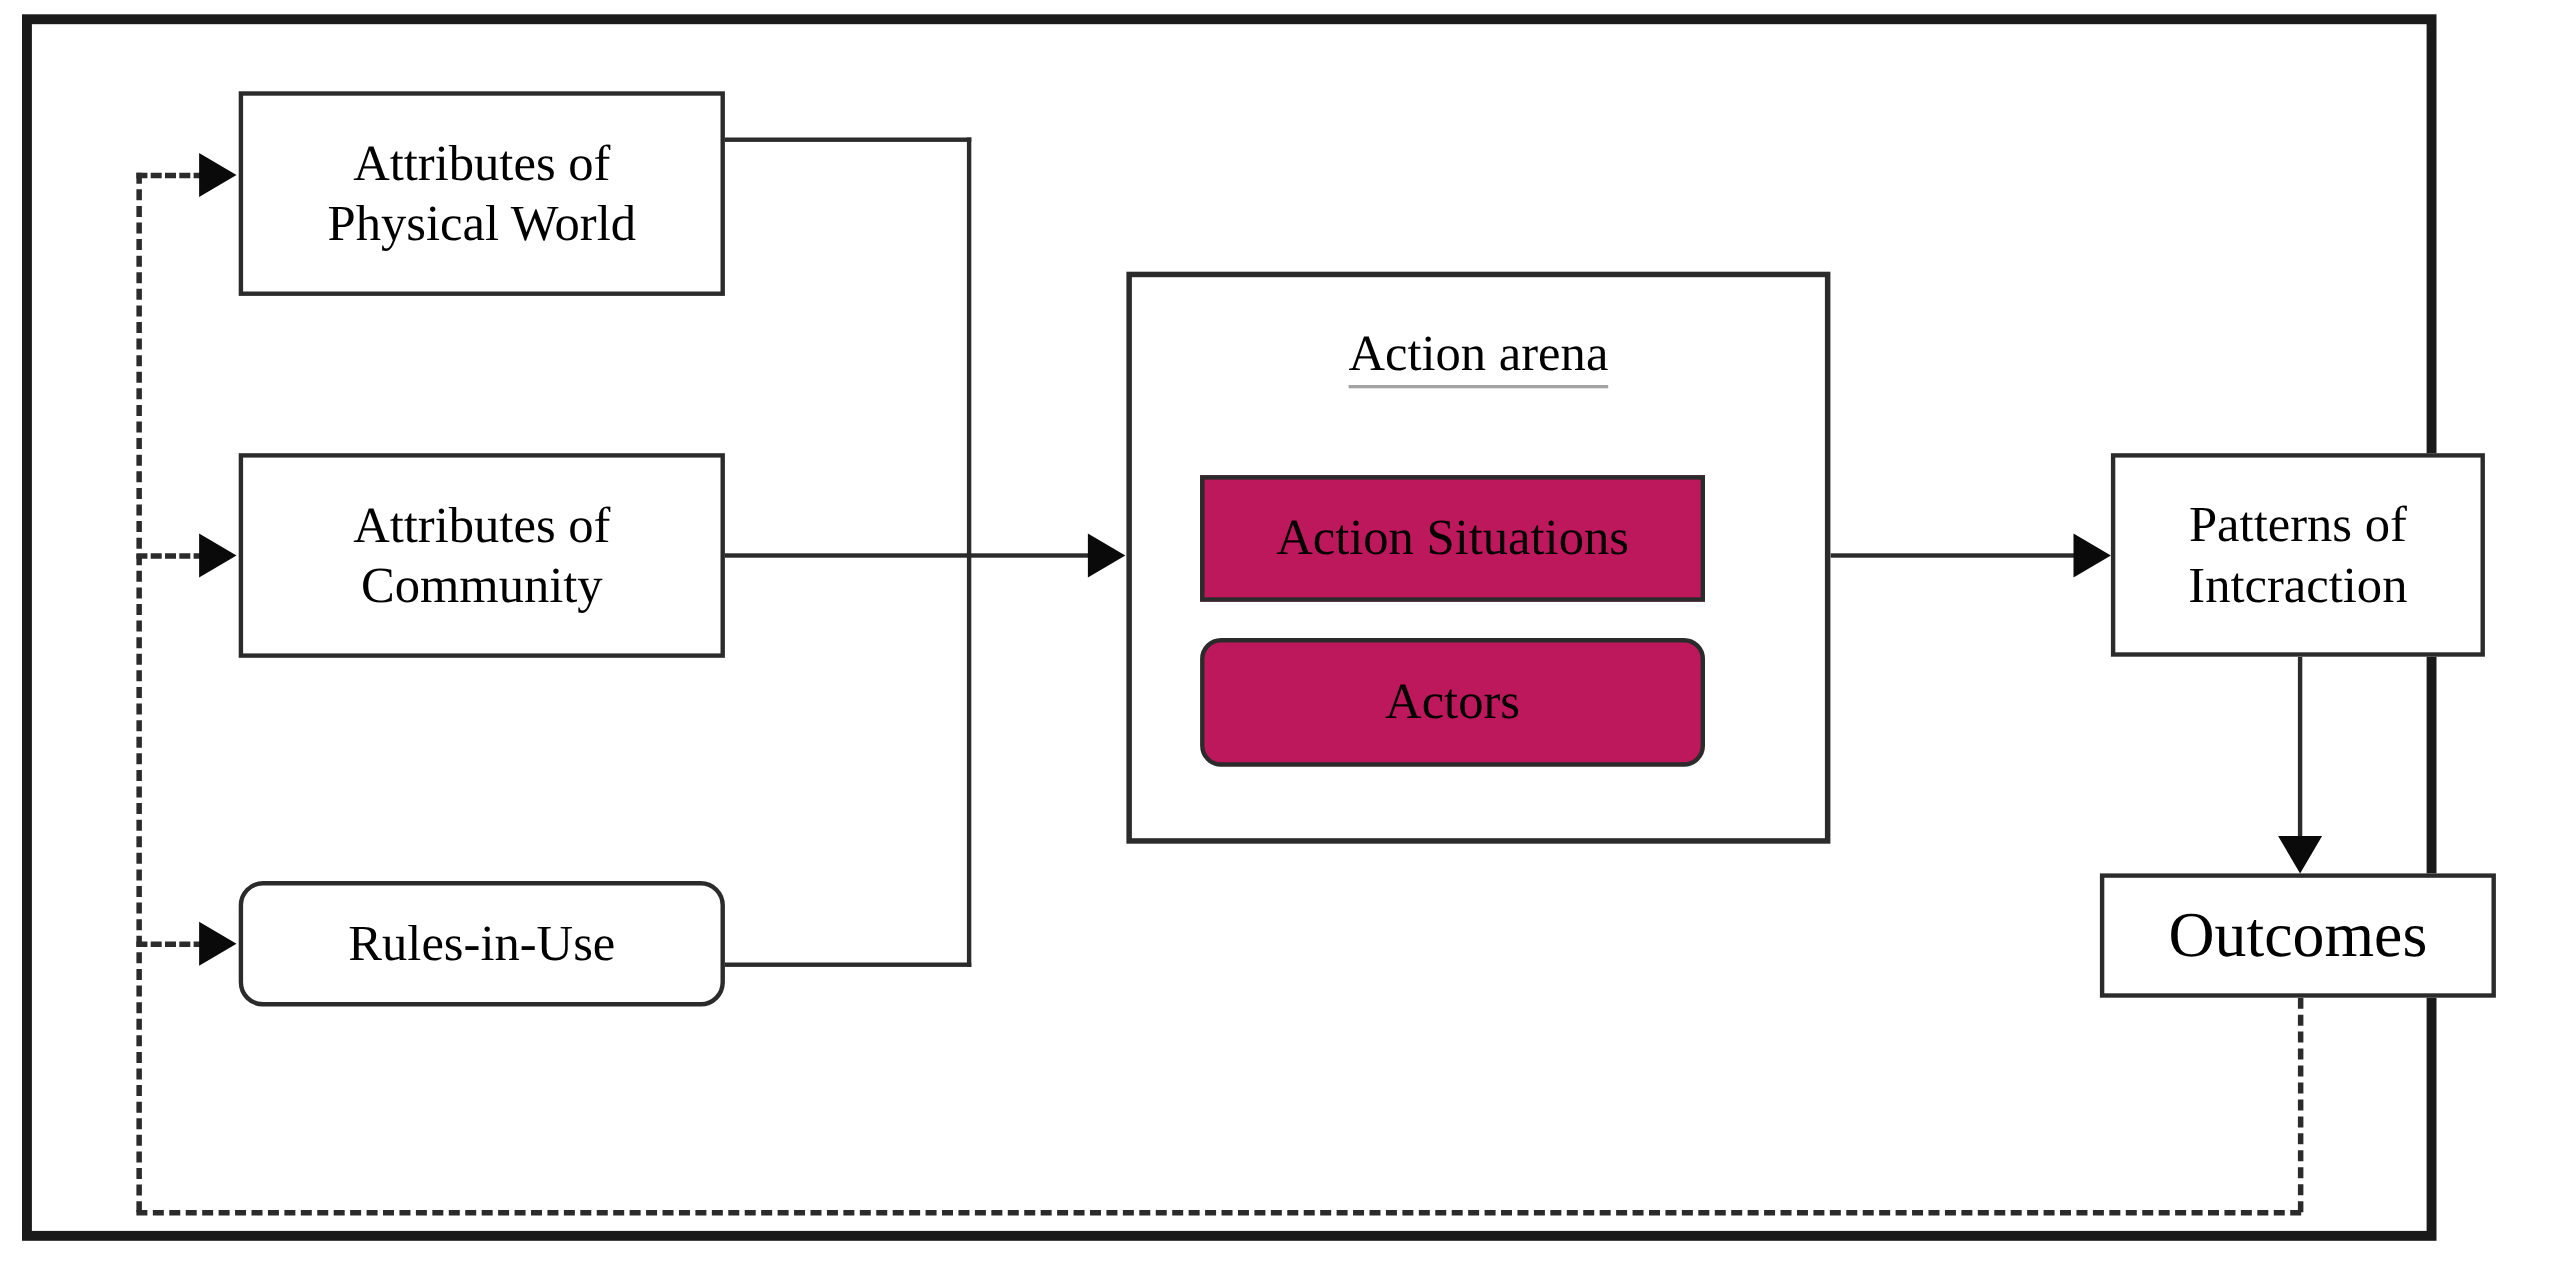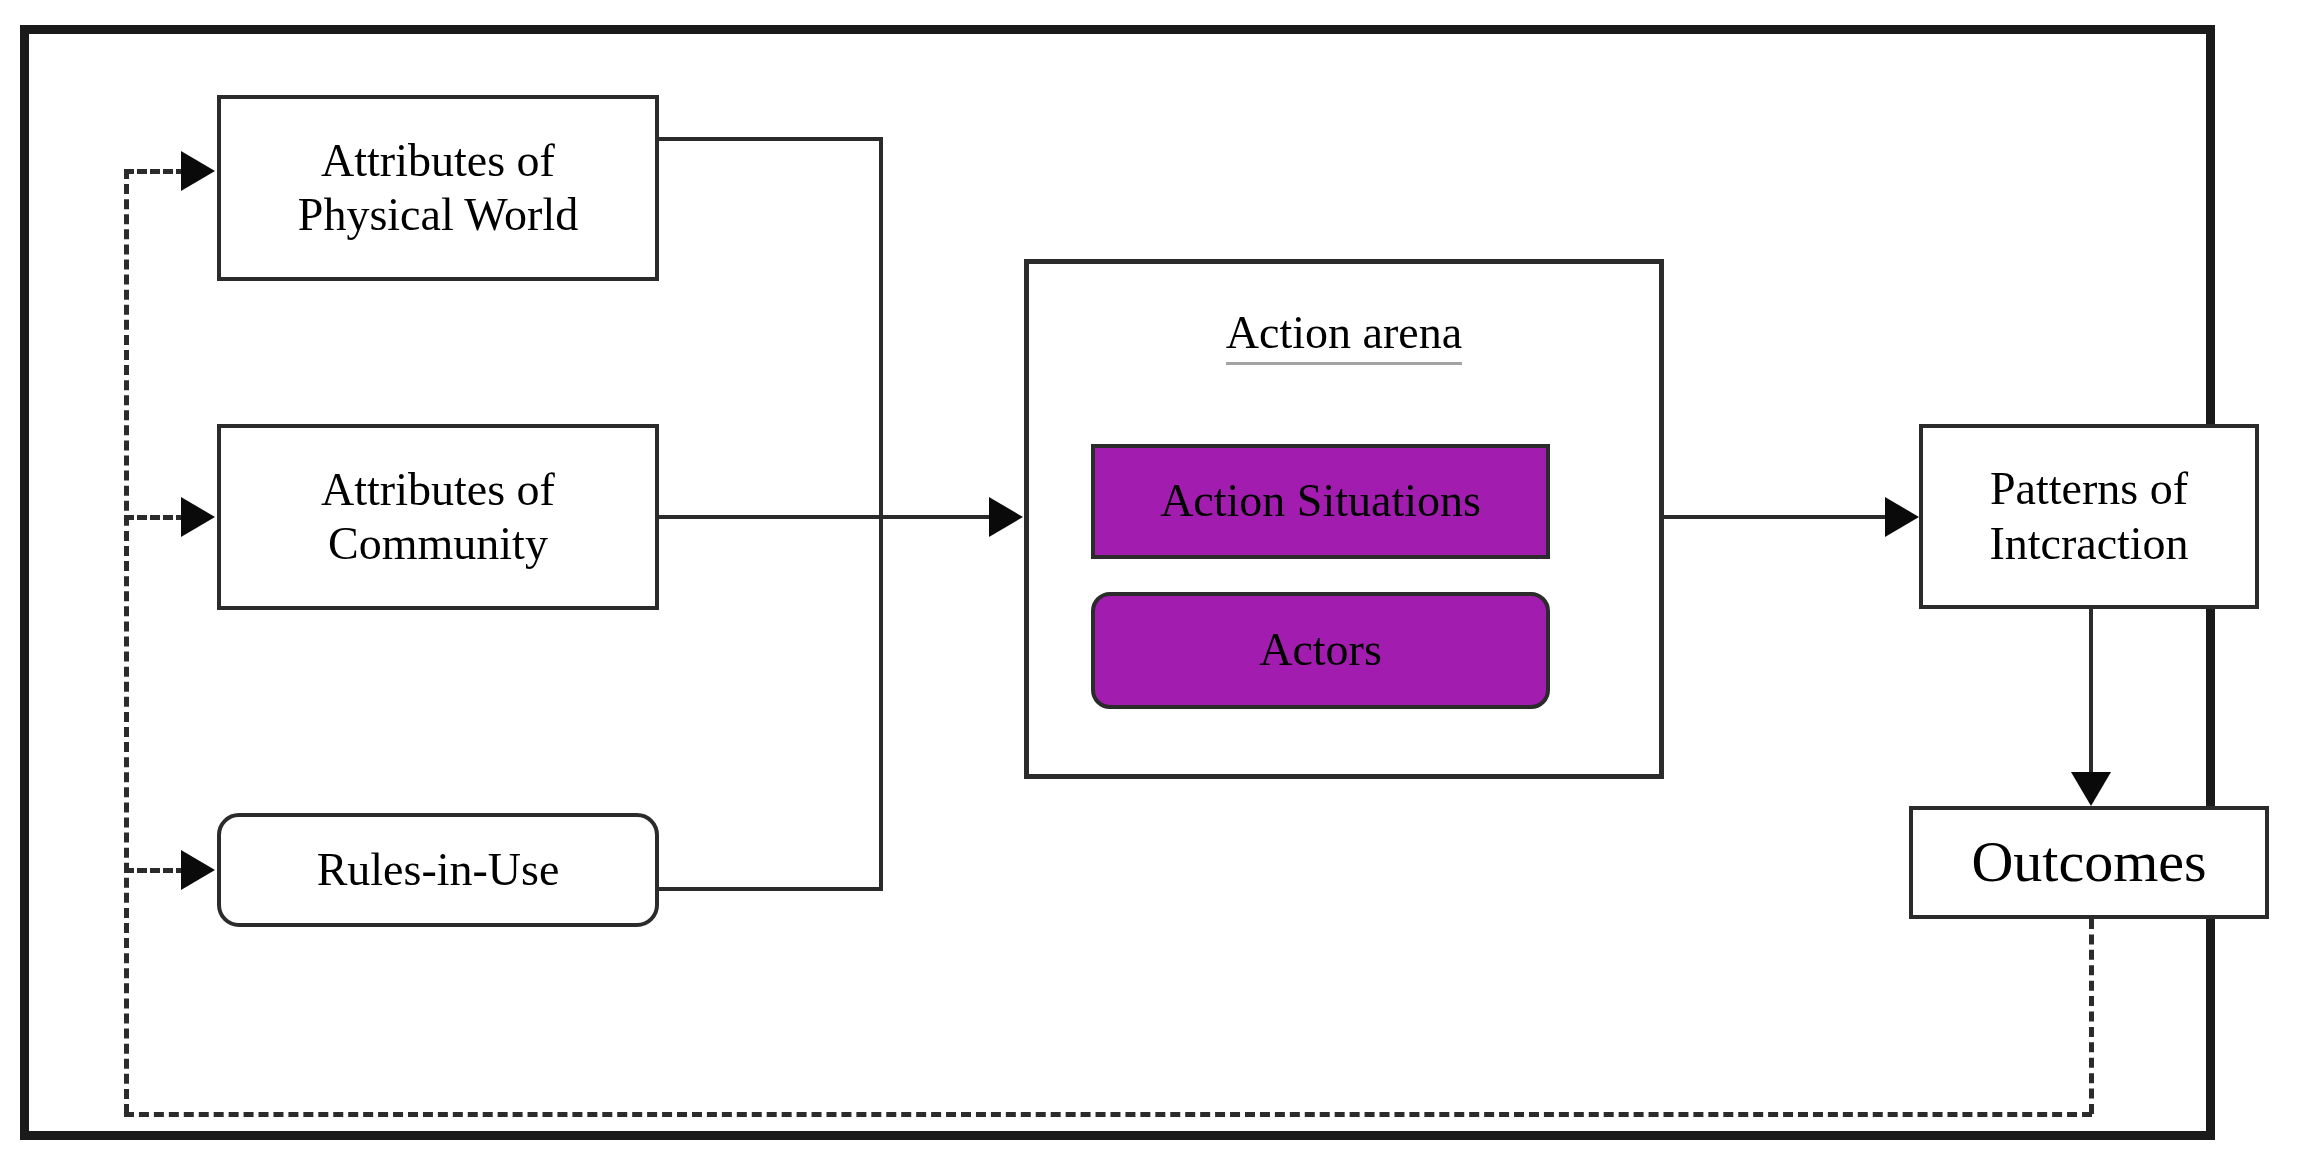--- a/index.html
+++ b/index.html
@@ -21,21 +21,20 @@
   
   .outer-frame {
     position: absolute;
     left: 20px;
     top: 13px;
     width: 2195px;
     height: 1115px;
     border: 9px solid #1a1a1a;
     box-sizing: border-box;
     background: #ffffff;
-    margin-top: 12px;
   }
   
   .node {
     position: absolute;
     box-sizing: border-box;
     background: #ffffff;
     border: 4px solid #2b2b2b;
     display: flex;
     align-items: center;
     justify-content: center;
@@ -77,21 +76,21 @@
     font-size: 46px;
     color: #000;
   }
   #action-arena-title span.underlined {
     border-bottom: 3px solid #a3a3a3;
     padding-bottom: 4px;
   }
   .arena-inner {
     position: absolute;
     box-sizing: border-box;
-    background: #a21caf;
+    background: #be185d;
     border: 4px solid #2b2b2b;
     display: flex;
     align-items: center;
     justify-content: center;
     font-size: 46px;
     color: #000;
   }
   #box-action-situations {
     left: 62px; top: 180px; width: 459px; height: 115px;
   }

